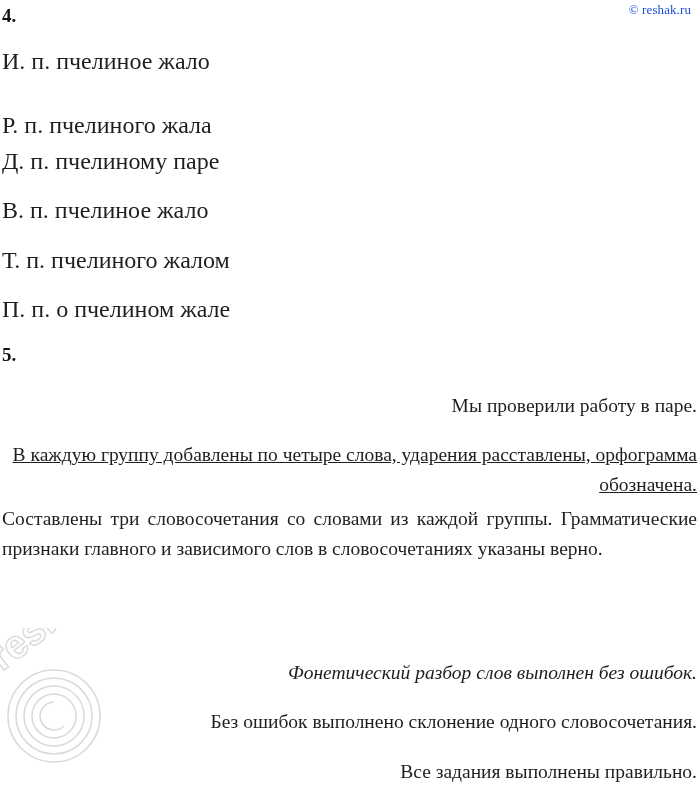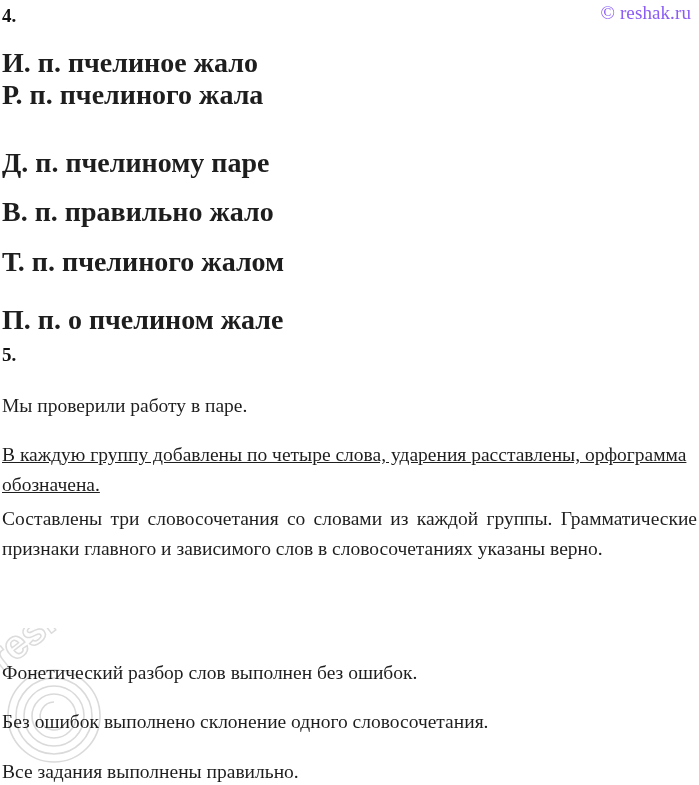--- a/index.html
+++ b/index.html
@@ -34,23 +34,23 @@
     pointer-events: none;
     z-index: 0;
   }
   .watermark svg { display: block; }
 
   
   .copyright {
     position: absolute;
     right: 8px;
     top: 2px;
-    font-size: 19px;
+    font-size: 13px;
     font-family: "Liberation Serif", "DejaVu Serif", serif;
-    color: #8b5cf6;
+    color: #1d4ed8;
     white-space: nowrap;
     letter-spacing: 0.1px;
     z-index: 3;
   }
 
   
   .content {
     position: absolute;
     left: 2px;
     top: 0;
@@ -59,32 +59,32 @@
   }
 
   .task-number {
     font-weight: bold;
     font-size: 19px;
     line-height: 1;
     color: #111111;
   }
 
   .line {
-    font-size: 28px;
+    font-size: 24px;
     line-height: 1;
     color: #1e1e1e;
     white-space: nowrap;
-    font-weight: bold;
   }
 
   .para {
     font-size: 19.5px;
     line-height: 30px;
     color: #1e1e1e;
     margin: 0;
+    text-align: right;
   }
   .para.justified {
     text-align: justify;
     text-align-last: left;
   }
 
   
   .abs { position: absolute; left: 0; }
 </style>
 </head>
@@ -106,38 +106,38 @@
   </div>
 
   <div class="copyright">© reshak.ru</div>
 
   <div class="content">
 
     <div class="abs task-number" style="top:6px;">4.</div>
 
     <div class="abs line" style="top:49px;">И. п. пчелиное жало</div>
 
-    <div class="abs line" style="top:81px;">Р. п. пчелиного жала</div>
+    <div class="abs line" style="top:113px;">Р. п. пчелиного жала</div>
 
     <div class="abs line" style="top:149px;">Д. п. пчелиному паре</div>
 
-    <div class="abs line" style="top:198px;">В. п. правильно жало</div>
+    <div class="abs line" style="top:198px;">В. п. пчелиное жало</div>
 
     <div class="abs line" style="top:248px;">Т. п. пчелиного жалом</div>
 
-    <div class="abs line" style="top:306px;">П. п. о пчелином жале</div>
+    <div class="abs line" style="top:297px;">П. п. о пчелином жале</div>
 
     <div class="abs task-number" style="top:345px;">5.</div>
 
     <p class="abs para" style="top:391px; width:695px;">Мы проверили работу в паре.</p>
 
     <p class="abs para" style="top:440px; width:695px;text-decoration:underline;">В каждую группу добавлены по четыре слова, ударения расставлены, орфограмма обозначена.</p>
 
     <p class="abs para justified" style="top:504px; width:695px;">Составлены три словосочетания со словами из каждой группы. Грамматические признаки главного и зависимого слов в словосочетаниях указаны верно.</p>
 
-    <p class="abs para" style="top:658px; width:695px;">Фонетический разбор слов выполнен без ошибок.</p>
+    <p class="abs para" style="top:658px; width:695px;font-style:italic;">Фонетический разбор слов выполнен без ошибок.</p>
 
     <p class="abs para" style="top:707px; width:695px;">Без ошибок выполнено склонение одного словосочетания.</p>
 
     <p class="abs para" style="top:757px; width:695px;">Все задания выполнены правильно.</p>
 
   </div>
 </div>
 
 </body></html>

